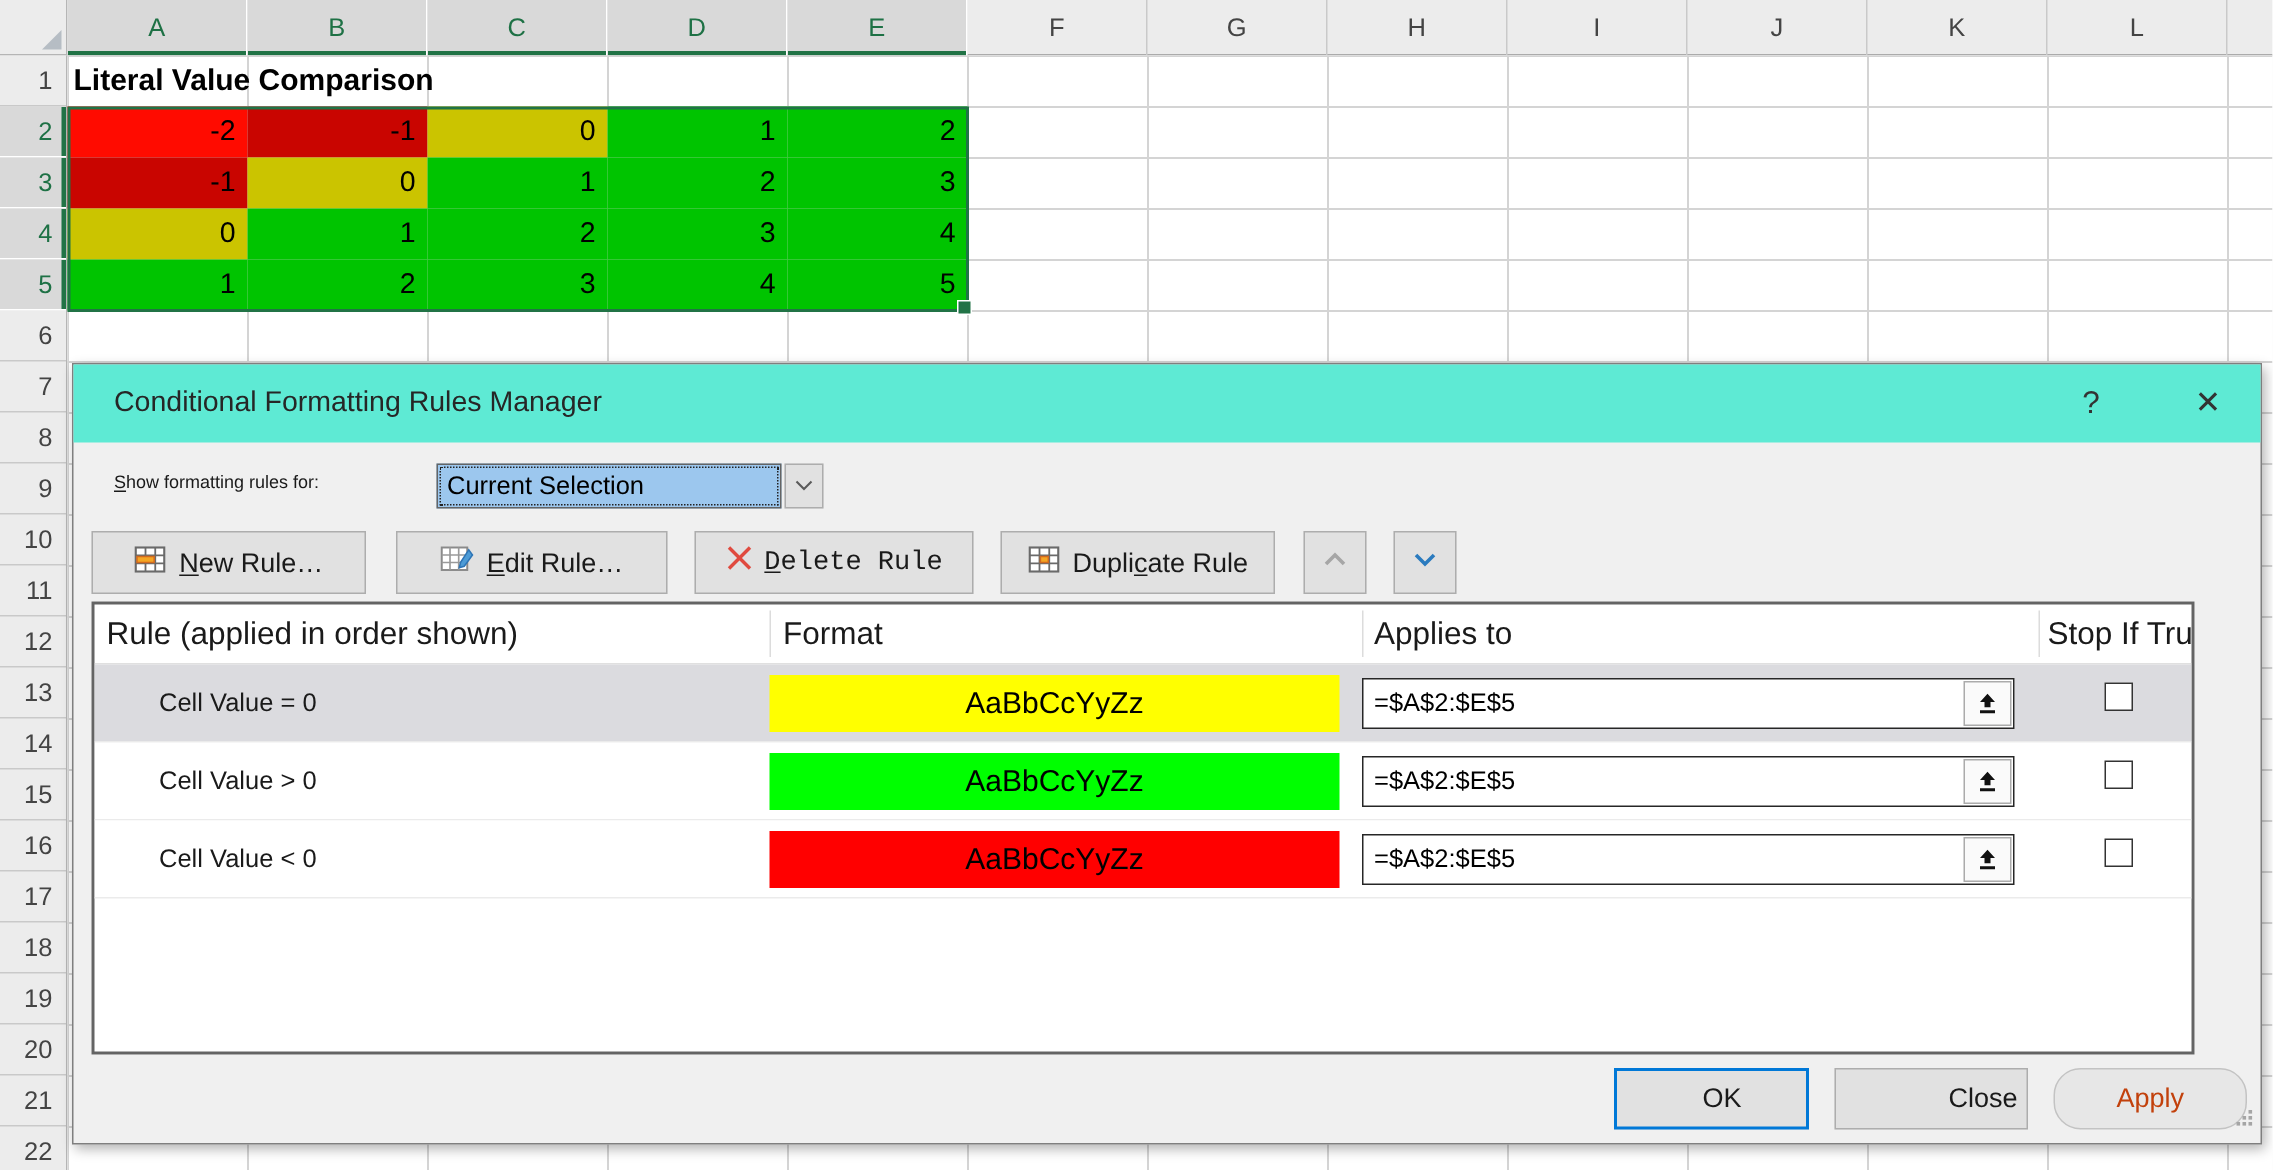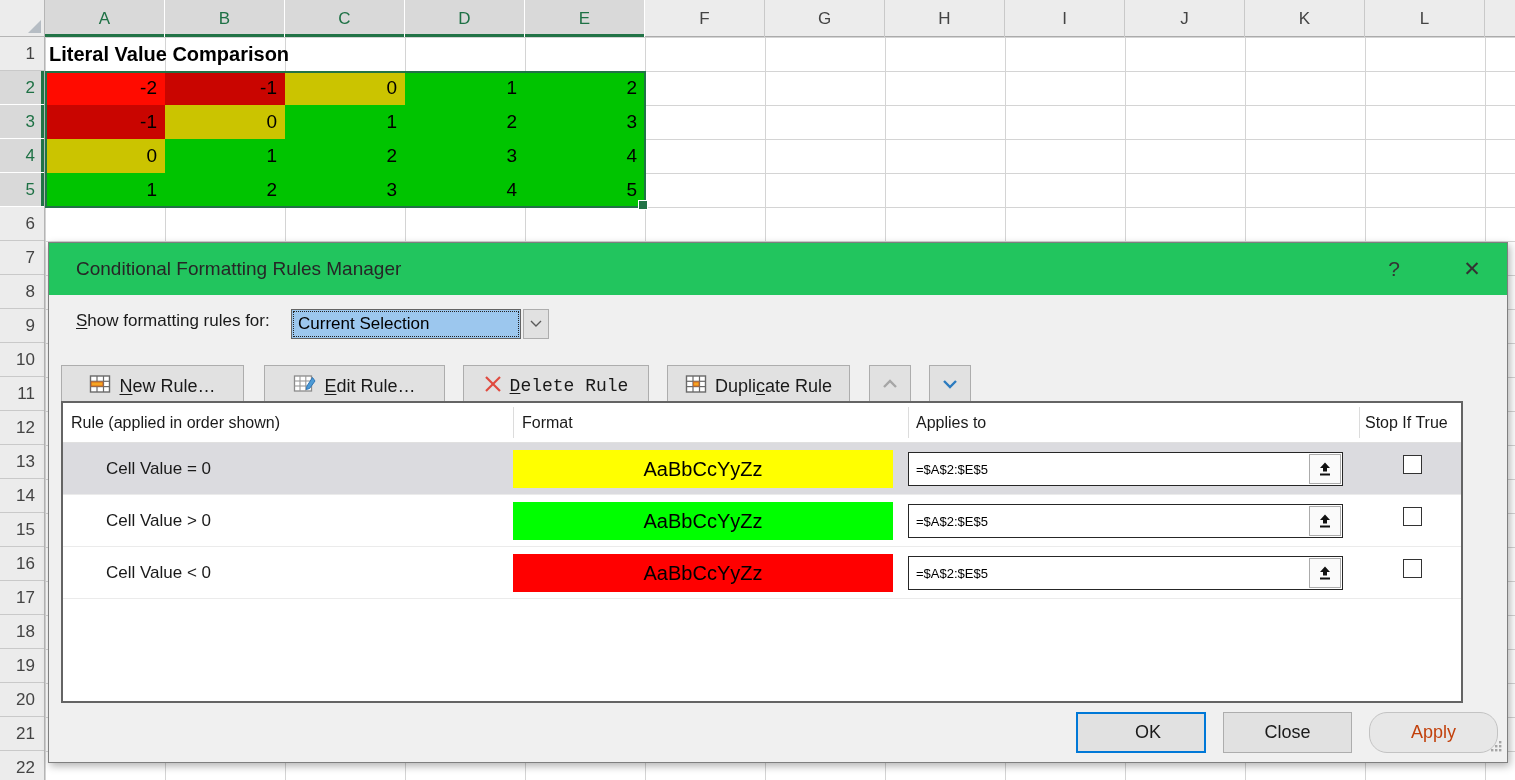--- a/index.html
+++ b/index.html
@@ -34,72 +34,72 @@
     padding-right:8px;box-sizing:border-box;font-size:19px;color:#000;}
   .sel-border{position:absolute;left:0;top:34px;width:601px;height:137px;
     border:2px solid #217346;box-sizing:border-box;pointer-events:none;}
   .handle{position:absolute;right:-4px;bottom:-4px;width:8px;height:8px;
     background:#217346;border:1px solid #fff;}
 
   
   .dialog{position:absolute;left:48px;top:242px;width:1460px;height:521px;
     background:#F0F0F0;border:1px solid #7F7F7F;box-sizing:border-box;
     box-shadow:2px 3px 8px rgba(0,0,0,.30);}
-  .titlebar{position:absolute;left:0;top:0;right:0;height:52px;background:#22c55e;}
+  .titlebar{position:absolute;left:0;top:0;right:0;height:52px;background:#5eead4;}
   .dlg-title{position:absolute;left:27px;top:0;line-height:52px;font-size:19px;color:#262626;}
   .winbtn{position:absolute;top:0;width:46px;height:52px;text-align:center;line-height:52px;
     font-size:21px;color:#333;font-weight:300;cursor:default;}
   .winbtn.help{right:90px;}
   .winbtn.close{right:12px;}
 
   .showrules-label{position:absolute;left:27px;top:55px;height:46px;line-height:46px;
-    font-size:17px;color:#1A1A1A;}
+    font-size:12px;color:#1A1A1A;}
   .combo{position:absolute;left:242px;top:66px;width:258px;height:30px;box-sizing:border-box;}
   .combo-field{position:absolute;left:0;top:0;width:230px;height:30px;box-sizing:border-box;
     border:1px solid #646464;background:#9CC7EE;outline:1px dotted #222;outline-offset:-3px;
     font-size:17px;color:#000;line-height:28px;padding-left:6px;white-space:nowrap;overflow:hidden;}
   .combo-btn{position:absolute;right:0;top:0;width:26px;height:30px;background:#E1E1E1;
     border:1px solid #ADADAD;box-sizing:border-box;display:flex;align-items:center;justify-content:center;}
 
-  .tbtn{position:absolute;top:122px;height:42px;background:#E1E1E1;border:1px solid #ADADAD;
+  .tbtn{position:absolute;top:111px;height:42px;background:#E1E1E1;border:1px solid #ADADAD;
     box-sizing:border-box;display:flex;align-items:center;justify-content:center;gap:8px;
     font-family:"Liberation Sans",sans-serif;font-size:18px;color:#1A1A1A;padding:0;}
   .btn-new{left:12px;width:183px;}
   .btn-edit{left:215px;width:181px;}
   .btn-del{left:414px;width:186px;font-family:Liberation Mono, monospace;}
   .btn-dup{left:618px;width:183px;}
   .btn-up{left:820px;width:42px;}
   .btn-down{left:880px;width:42px;}
   u{text-underline-offset:2px;}
 
   .listbox{position:absolute;left:12px;top:158px;width:1402px;height:302px;background:#FFF;
     border:2px solid #646464;box-sizing:border-box;overflow:hidden;}
   .list-header{position:relative;height:40px;border-bottom:1px solid #E0E0E0;box-sizing:border-box;}
-  .hcol{position:absolute;top:0;line-height:39px;font-size:16px;color:#1A1A1A;white-space:nowrap;}
+  .hcol{position:absolute;top:0;line-height:39px;font-size:21px;color:#1A1A1A;white-space:nowrap;}
   .hcol.h0{left:8px;} .hcol.h1{left:459px;} .hcol.h2{left:853px;} .hcol.h3{left:1302px;}
   .vsep{position:absolute;top:4px;bottom:4px;width:1px;background:#DCDCDC;}
   .vsep.v0{left:450px;} .vsep.v1{left:845px;} .vsep.v2{left:1296px;}
   .rule-row{position:relative;height:52px;border-bottom:1px solid #EBEBEB;box-sizing:border-box;background:#FFF;}
   .rule-row.selected{background:#DBDBDF;padding-left:32px;}
   .rule-name{position:absolute;left:43px;top:0;line-height:52px;font-size:17px;color:#1A1A1A;white-space:nowrap;}
   .swatch{position:absolute;left:450px;top:7px;width:380px;height:38px;display:flex;
     align-items:center;justify-content:center;font-size:20px;color:#000;}
   .range-wrap{position:absolute;left:845px;top:9px;width:435px;height:34px;background:#FFF;
     border:1px solid #262626;box-sizing:border-box;}
   .range-input{position:absolute;left:0;top:0;width:398px;height:32px;border:none;outline:none;
-    font-family:"Liberation Sans",sans-serif;font-size:13px;color:#000;padding:0 0 0 7px;background:transparent;}
+    font-family:"Liberation Sans",sans-serif;font-size:17px;color:#000;padding:0 0 0 7px;background:transparent;}
   .collapse-btn{position:absolute;right:1px;top:1px;width:32px;height:30px;background:#FAFAFA;
     border:1px solid #ABABAB;box-sizing:border-box;display:flex;align-items:center;justify-content:center;}
   .cbox{position:absolute;left:1340px;top:12px;width:19px;height:19px;background:#FFF;
     border:1px solid #333;box-sizing:border-box;}
 
   .fbtn{position:absolute;top:469px;height:41px;background:#E1E1E1;border:1px solid #ADADAD;
     box-sizing:border-box;font-family:"Liberation Sans",sans-serif;font-size:18px;color:#1A1A1A;}
   .fbtn.ok{left:1027px;width:130px;border:2px solid #0078D7;padding-left:20px;}
-  .fbtn.cls{left:1174px;width:129px;}
+  .fbtn.cls{left:1174px;width:129px;text-align:right;}
   .fbtn.apply{left:1320px;width:129px;color:#c2410c;background:#E7E7E7;border-color:#C3C3C3;border-radius:18px;}
   .grip{position:absolute;right:5px;bottom:6px;}
 </style>
 </head>
 <body>
 
 <div class="stage">
 
   <div class="sheet">
     <div class="corner">

